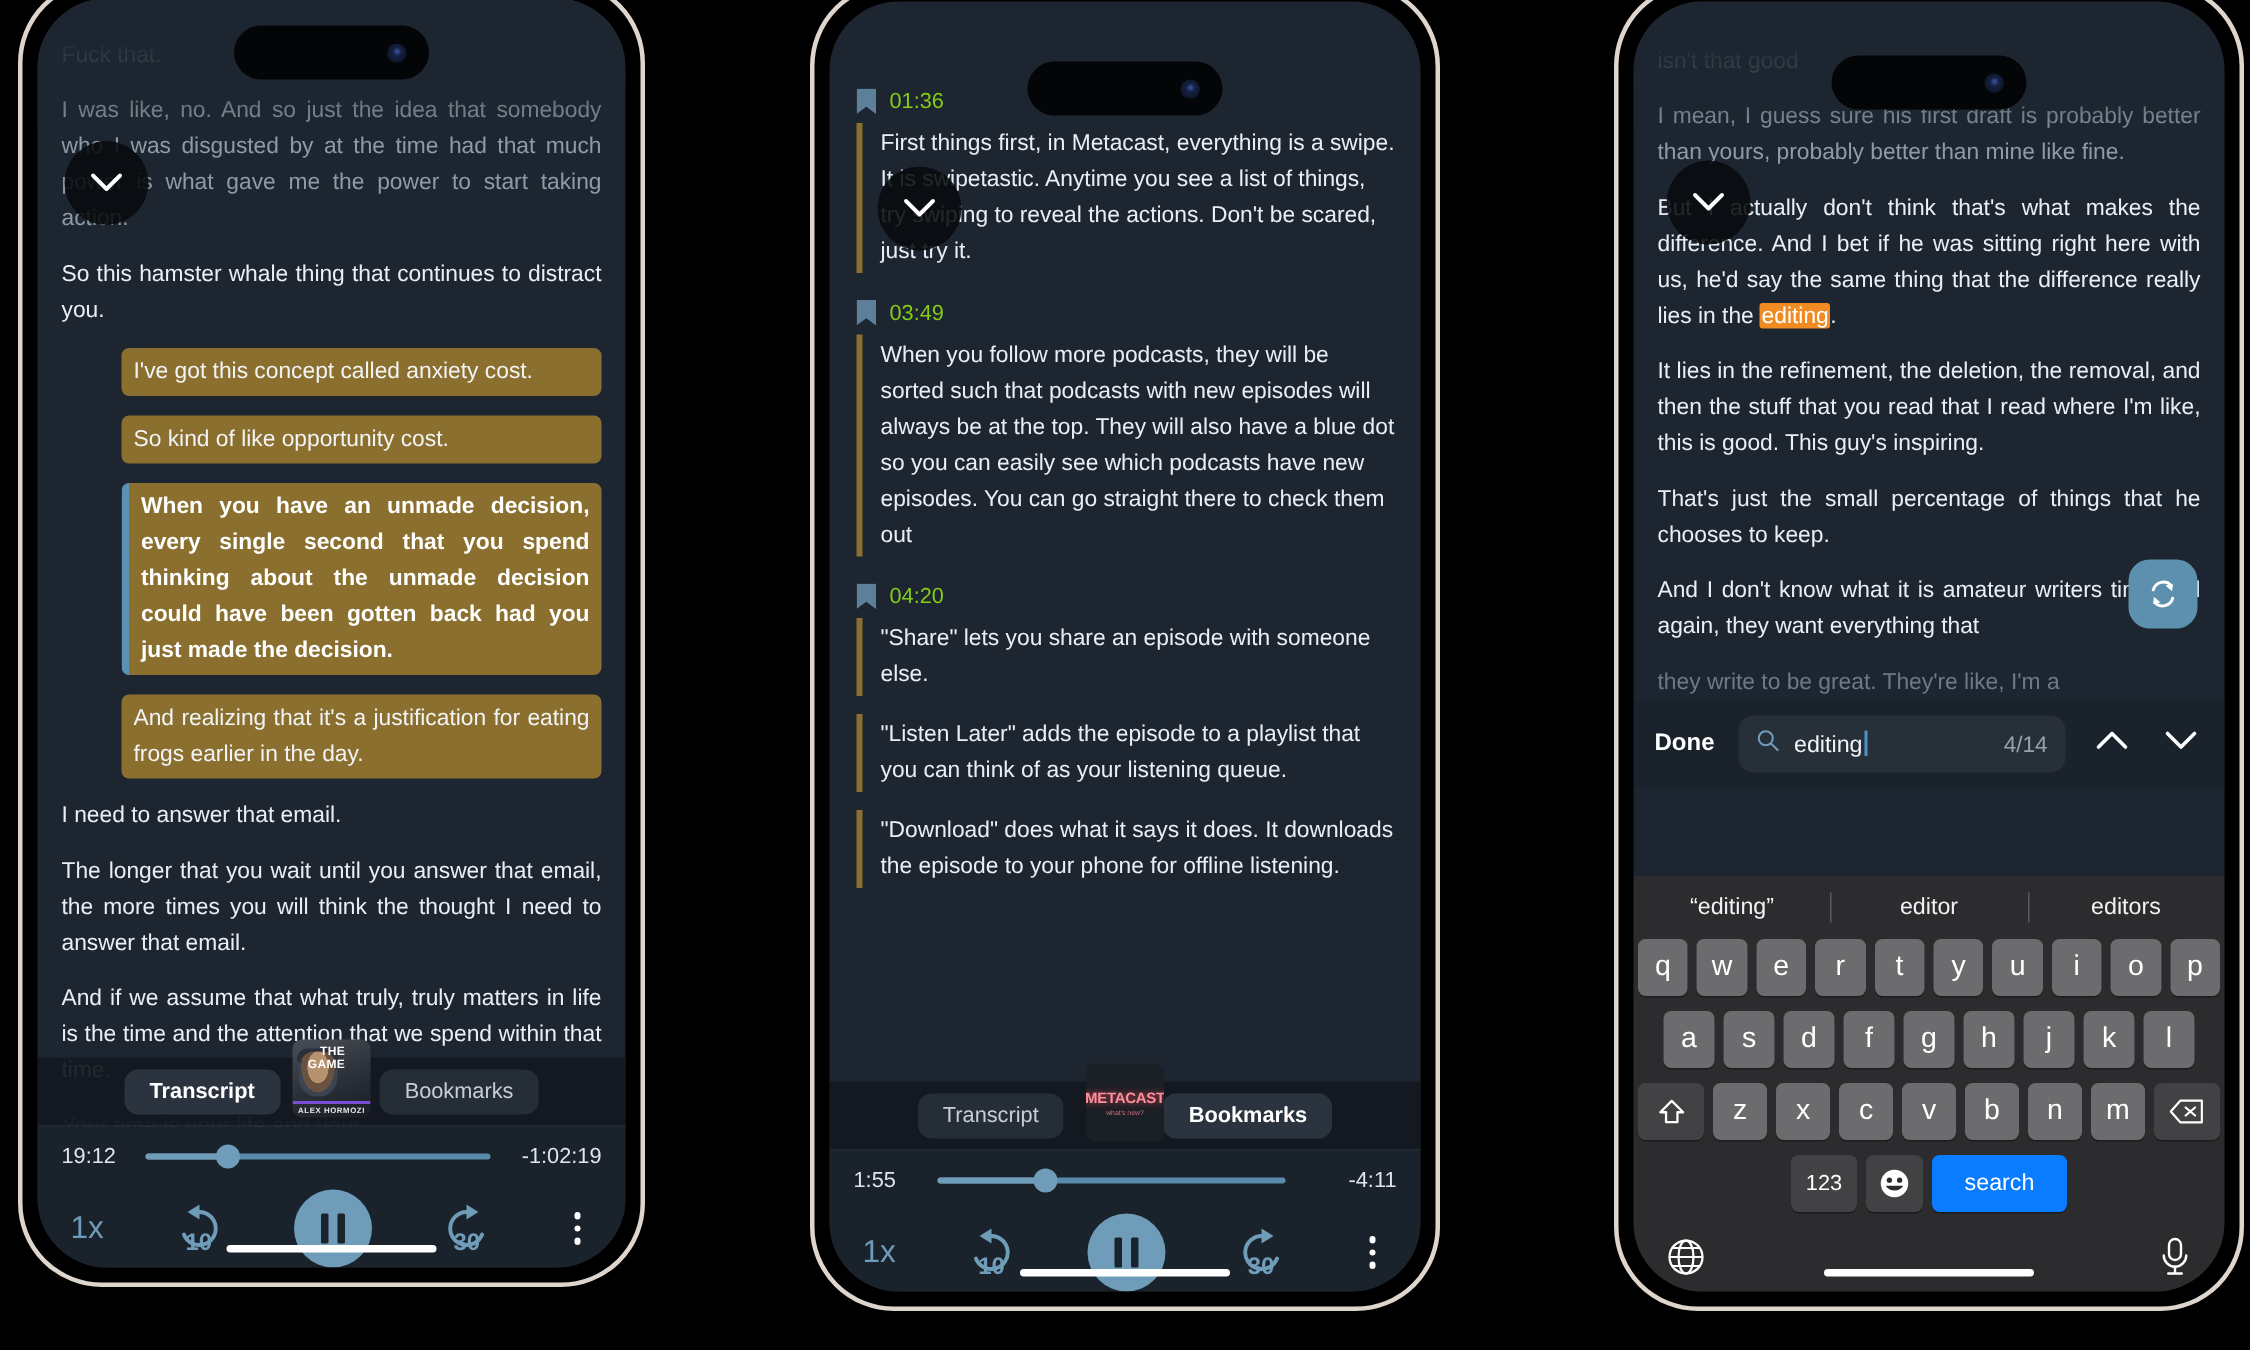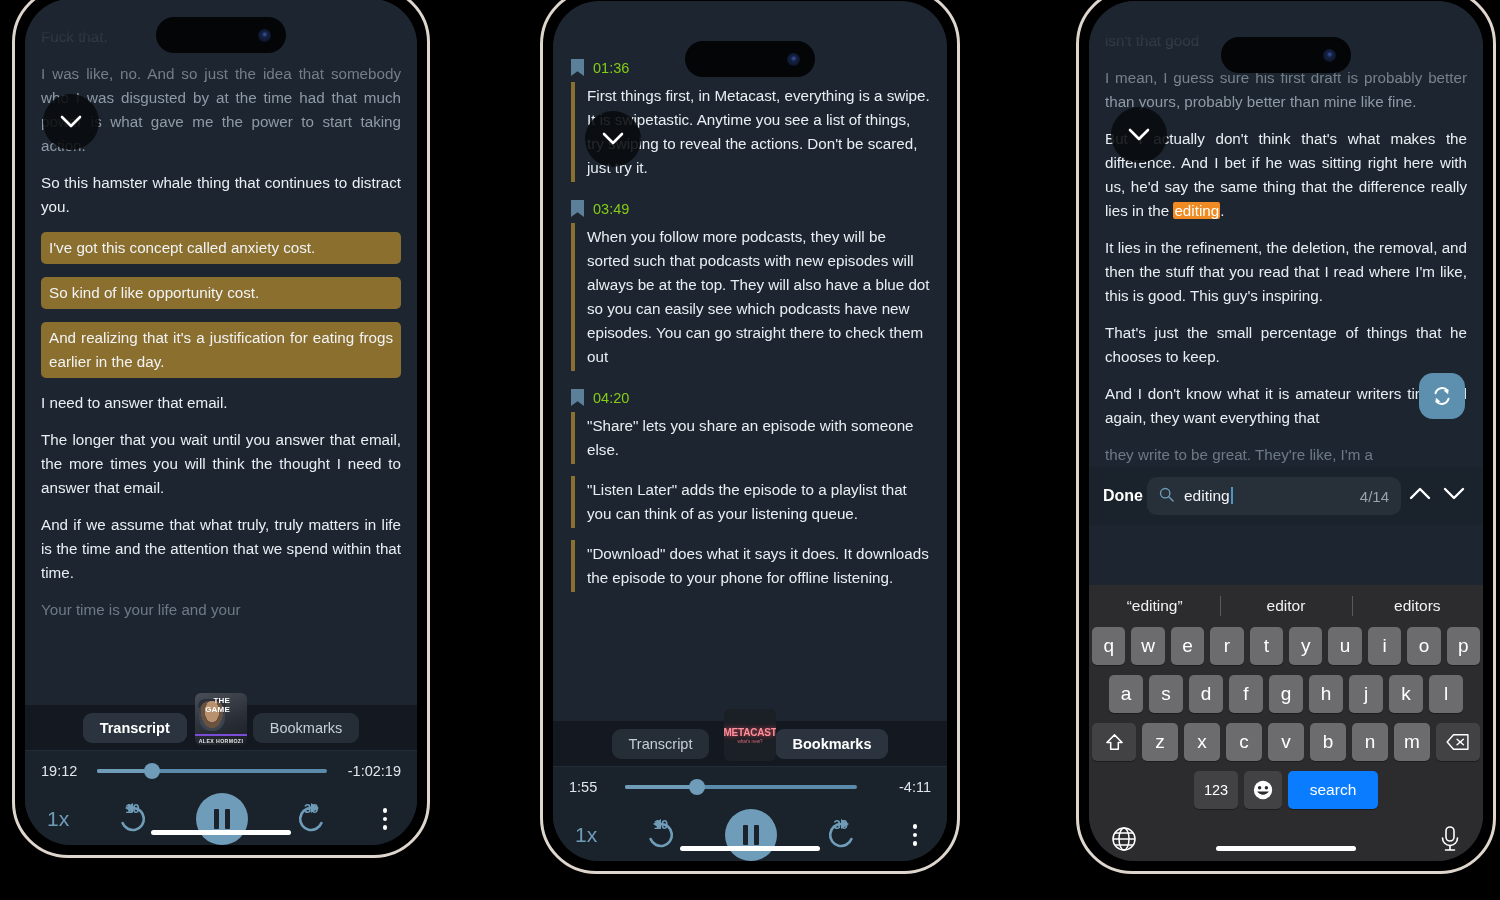--- a/index.html
+++ b/index.html
@@ -62,20 +62,21 @@
     font-size: 15.2px; line-height: 24px; text-align: justify;
     margin-bottom: 13px; color: #e9eef3;
   }
   .para.dim  { color: #8e9aa5; }
   .para.dim2 { color: #6d7a86; }
   .hl {
     background: #8a6f2e; border-radius: 5px;
     padding: 4px 8px; margin-bottom: 13px;
     font-size: 15.2px; line-height: 24px; text-align: justify;
     color: #f2f3f5;
+    margin-left: 40px;
   }
   .hl.active {
     border-left: 5px solid #5b92b3; font-weight: bold; color:#ffffff;
   }
   .mark-orange { background:#f08a22; color:#ffffff; border-radius:2px; padding:0 1px; }
 
   
   .fab-collapse {
     position: absolute; width: 56px; height: 56px; border-radius: 50%;
     background: rgba(8,10,13,.88);
@@ -138,42 +139,42 @@
   .scrubrow { display:flex; align-items:center; gap: 12px; }
   .tlabel { font-size: 14.5px; color:#dfe6ec; min-width: 44px; }
   .tlabel.right { text-align:right; min-width: 62px; }
   .track { position:relative; flex:1; height: 4px; background:#5a8bab; border-radius:2px; }
   .track .played { position:absolute; left:0; top:0; bottom:0; background:#6f9cb8; border-radius:2px;}
   .knob { position:absolute; top:50%; width:16px; height:16px; border-radius:50%;
     background:#6f9cb8; transform: translate(-50%,-50%); }
   .btnrow { display:flex; align-items:center; justify-content:space-between; padding: 14px 6px 0 6px; }
   .speed { color:#6f9cb8; font-size: 21px; font-weight: 500; }
   .skip { position:relative; width: 40px; height: 40px; color:#6f9cb8; }
-  .skip .num { position:absolute; left:0; right:0; top:2px; text-align:center;
-    font-size: 13px; font-weight:bold; color:#6f9cb8;}
+  .skip .num { position:absolute; left:0; right:0; top:21px; text-align:center;
+    font-size: 16px; font-weight:bold; color:#6f9cb8;}
   .playbtn { width: 52px; height: 52px; border-radius:50%; background:#6f9cb8;
     display:flex; align-items:center; justify-content:center; }
   .playbtn i { display:block; width:5px; height:20px; background:#1a222b; border-radius:1px; margin:0 3px;}
   .dots { display:flex; flex-direction:column; gap:4px; align-items:center; padding: 0 8px;}
   .dots span { width:4.5px; height:4.5px; border-radius:50%; background:#ffffff; display:block;}
 
   
   .bm-wrap { position:absolute; inset:0; padding: 58px 16px 0 18px; }
   .bm-group { margin-bottom: 18px; }
   .bm-head { display:flex; align-items:center; gap:9px; margin-bottom: 6px; }
   .bm-flag { width:13px; height:17px; background:#5c8099;
     clip-path: polygon(0 0,100% 0,100% 100%,50% 72%,0 100%); }
   .bm-time { color:#84cc16; font-size:14.5px; }
   .bm-item { border-left: 4px solid #8a6f2e; padding: 2px 0 2px 12px; margin-bottom: 12px; }
   .bm-text { font-size: 15.2px; line-height: 24px; color:#e9eef3; }
 
   
   .searchbar {
     position:absolute; left:0; right:0; z-index: 32;
-    background:#1a222b; display:flex; align-items:center; gap: 4px;
+    background:#1a222b; display:flex; align-items:center; gap: 16px;
     padding: 10px 14px;
   }
   .done { color:#ffffff; font-size:16px; font-weight:bold; }
   .sfield {
     flex:1; background:#272f39; border-radius:10px; height:38px;
     display:flex; align-items:center; gap:10px; padding: 0 12px;
   }
   .sfield .q { color:#6f9cb8; }
   .sfield .val { color:#f1f4f7; font-size:15.5px; flex:1; }
   .caret { display:inline-block; width:2px; height:17px; background:#4b93c9; vertical-align:-3px; margin-left:1px;}
@@ -222,20 +223,21 @@
     <div class="phone-inner">
       <div class="fade-top"></div>
 
       <div class="transcript">
         <p class="para dim2">Fuck that.</p>
         <p class="para dim">I was like, no. And so just the idea that somebody who I was disgusted by at the time had that much power is what gave me the power to start taking action.</p>
         <p class="para">So this hamster whale thing that continues to distract you.</p>
 
         <div class="hl">I've got this concept called anxiety cost.</div>
         <div class="hl">So kind of like opportunity cost.</div>
+        <div class="hl active">When you have an unmade decision, every single second that you spend thinking about the unmade decision could have been gotten back had you just made the decision.</div>
         <div class="hl">And realizing that it's a justification for eating frogs earlier in the day.</div>
 
         <p class="para">I need to answer that email.</p>
         <p class="para">The longer that you wait until you answer that email, the more times you will think the thought I need to answer that email.</p>
         <p class="para">And if we assume that what truly, truly matters in life is the time and the attention that we spend within that time.</p>
         <p class="para dim2">Your time is your life and your</p>
       </div>
 
       <div class="island" style="top:18px; width:130px; height:36px;">
         <div class="cam"></div>

